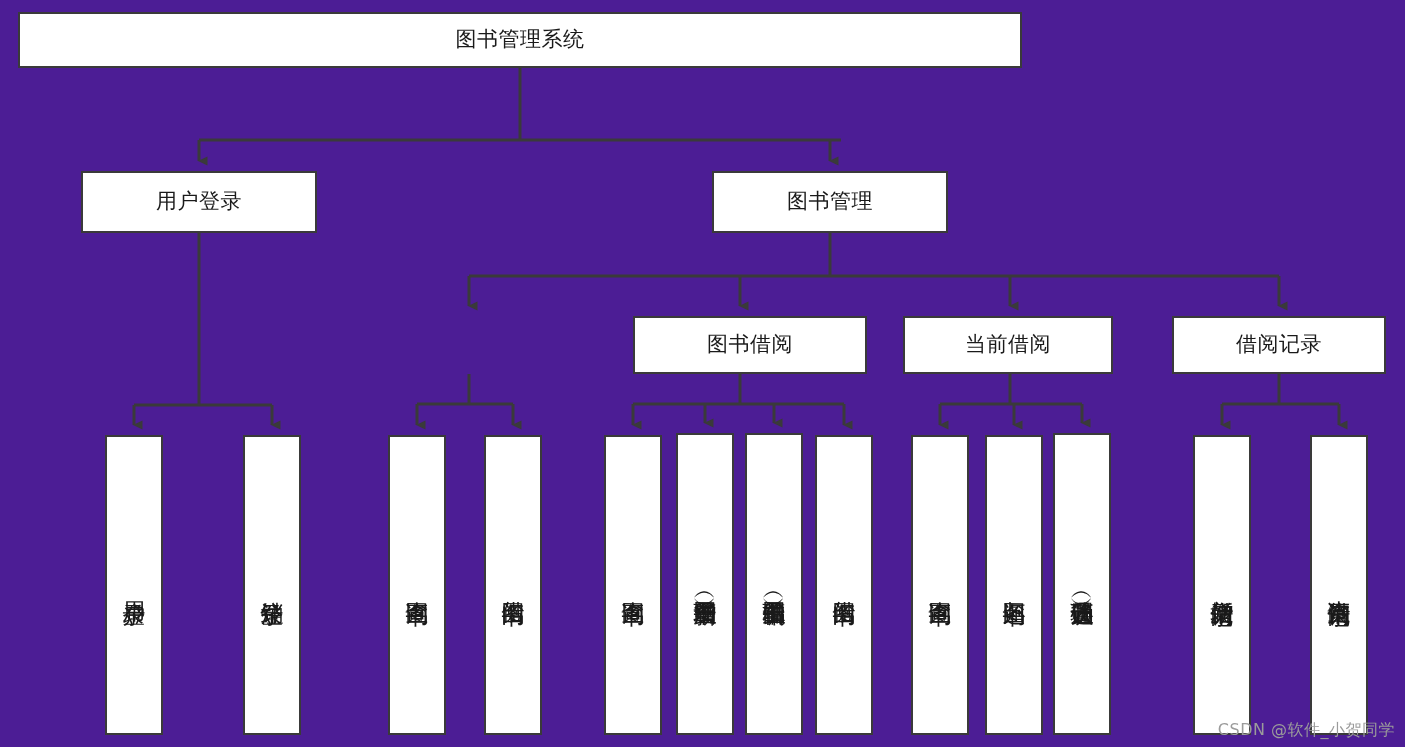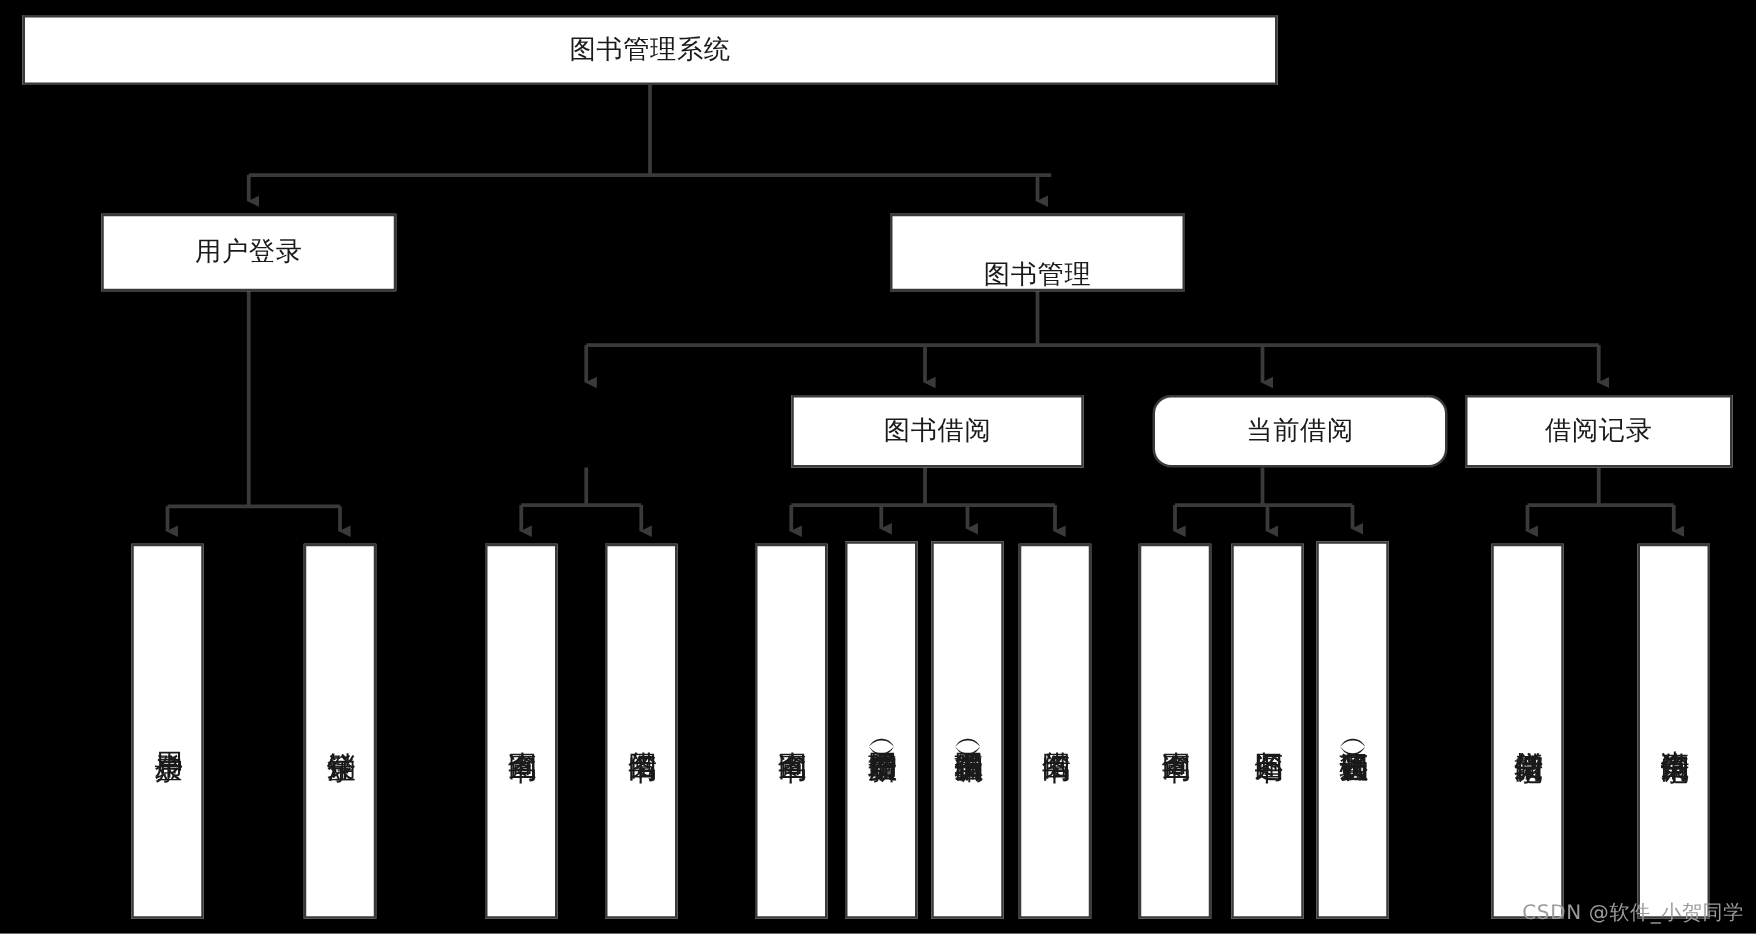--- a/index.html
+++ b/index.html
@@ -10,21 +10,21 @@
   body {
     width: 1405px;
     height: 747px;
     font-family: "DejaVu Sans", "Liberation Sans", sans-serif;
     overflow: hidden;
   }
   #diagram-root {
     position: relative;
     width: 1405px;
     height: 747px;
-    background: #000000;
+    background: #4c1d95;
   }
   #diagram-svg {
     position: absolute;
     left: 0;
     top: 0;
     width: 1405px;
     height: 747px;
   }
   .node-box {
     position: absolute;
@@ -147,28 +147,28 @@
     </g>
   </svg>
 
   <div class="node-box" style="left:18px; top:12px; width:1004px; height:56px;">
     <span class="node-label-h">图书管理系统</span>
   </div>
 
   <div class="node-box" style="left:81px; top:171px; width:236px; height:62px;">
     <span class="node-label-h">用户登录</span>
   </div>
-  <div class="node-box" style="left:712px; top:171px; width:236px; height:62px;align-items:flex-end;">
+  <div class="node-box" style="left:712px; top:171px; width:236px; height:62px;">
     <span class="node-label-h">图书管理</span>
   </div>
 
   <div class="node-box" style="left:633px; top:316px; width:234px; height:58px;">
     <span class="node-label-h">图书借阅</span>
   </div>
-  <div class="node-box" style="left:922px; top:316px; width:236px; height:58px;border-radius:15px;">
+  <div class="node-box" style="left:903px; top:316px; width:210px; height:58px;">
     <span class="node-label-h">当前借阅</span>
   </div>
   <div class="node-box" style="left:1172px; top:316px; width:214px; height:58px;">
     <span class="node-label-h">借阅记录</span>
   </div>
 
   <div class="node-box-vert" style="left:105px; top:435px; width:58px; height:300px;">
     <span class="node-label-v">用户登录</span>
   </div>
   <div class="node-box-vert" style="left:243px; top:435px; width:58px; height:300px;">

